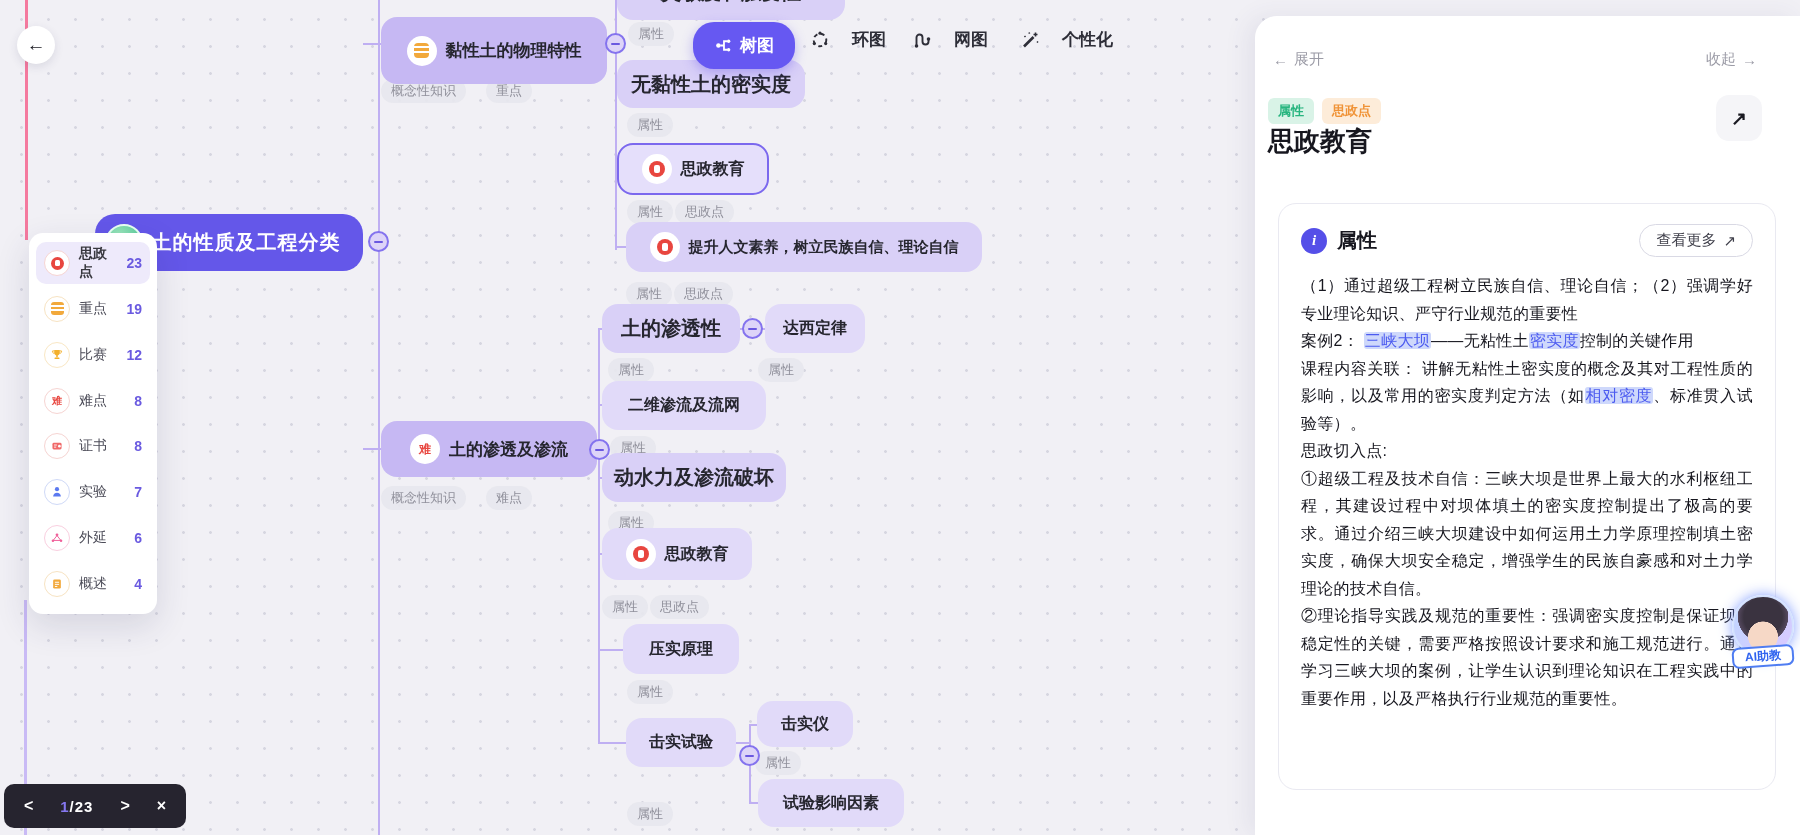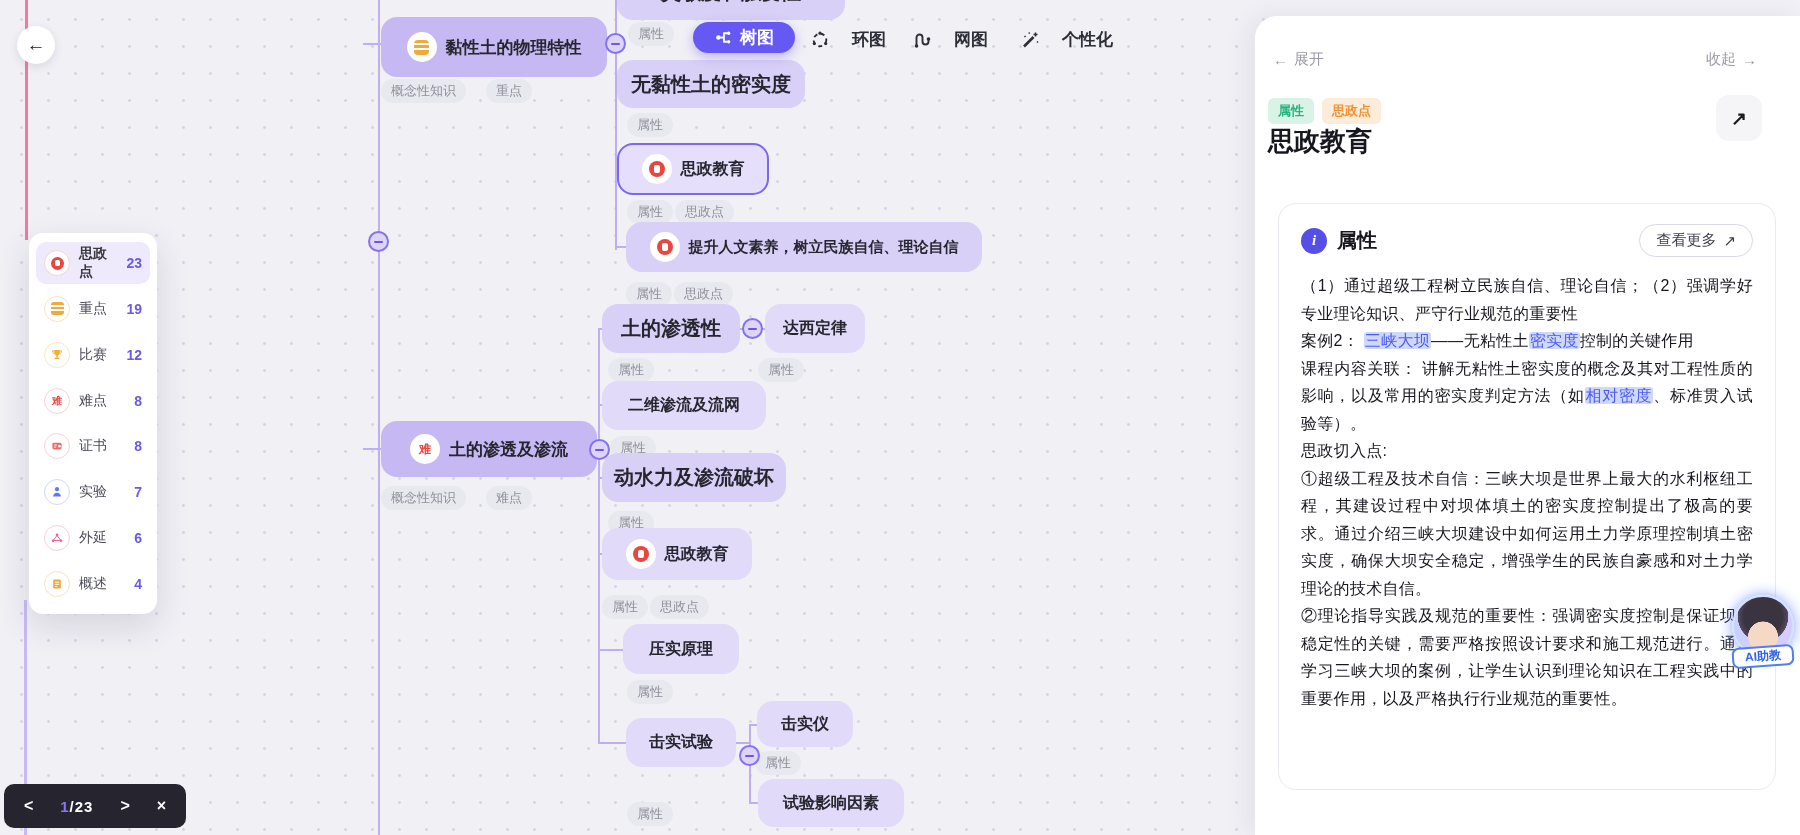--- a/index.html
+++ b/index.html
@@ -40,21 +40,21 @@
   .impsq { width:15px; height:15px; border-radius:4px;
     background:linear-gradient(#f2a93b 0 3px,#fff 3px 5px,#f2a93b 5px 8px,#fff 8px 10px,#f2a93b 10px 100%); }
   .nanchar { color:#e8463f; font-size:12px; font-weight:700; }
 
   
   .backbtn { position:absolute; left:17px; top:26px; width:38px; height:38px; border-radius:50%;
     background:#fff; box-shadow:0 3px 10px rgba(50,50,90,.12); z-index:6; display:flex;
     align-items:center; justify-content:center; font-size:19px; font-weight:700; color:#18181f; cursor:pointer; }
 
   
-  .tab-pill { position:absolute; left:693px; top:22px; width:102px; height:31px; border-radius:21px;
+  .tab-pill { position:absolute; left:693px; top:22px; width:102px; height:47px; border-radius:21px;
     background:#6658f2; color:#fff; z-index:6; display:flex; align-items:center; justify-content:center;
     gap:7px; font-size:17px; font-weight:700; box-shadow:0 4px 12px rgba(90,70,230,.35); }
   .tab { position:absolute; top:28px; z-index:6; display:flex; align-items:center; gap:22px;
     font-size:17px; font-weight:700; color:#2e2e38; cursor:pointer; }
 
   
   .popup { position:absolute; left:29px; top:233px; width:128px; height:381px; background:#fff;
     border-radius:14px; box-shadow:0 12px 34px rgba(45,40,95,.14); z-index:5; padding:9px 7px;
     display:flex; flex-direction:column; justify-content:space-between; }
   .prow { display:flex; align-items:center; gap:9px; height:42px; padding:0 8px; border-radius:10px; cursor:pointer; }
@@ -162,23 +162,27 @@
   <div class="etag" style="left:627px;top:802px">属性</div>
   <div class="etag" style="left:381px;top:79px">概念性知识</div>
   <div class="etag" style="left:486px;top:79px">重点</div>
   <div class="etag" style="left:381px;top:486px">概念性知识</div>
   <div class="etag" style="left:486px;top:486px">难点</div>
 
   <div class="node nB" style="left:617px;top:-36px;width:228px;height:56px">
     <span>灵敏度和触变性</span>
   </div>
 
+  <div class="node nRoot" style="left:95px;top:214px;width:268px;height:57px;border-radius:20px;padding-left:34px">
+    <span style="position:absolute;left:10px;top:10px;width:38px;height:38px;border-radius:50%;background:radial-gradient(circle at 35% 30%,#9fe8bd,#3dbf8d);border:2px solid #e8fff2"></span>
+    <span>土的性质及工程分类</span>
+  </div>
   <div class="minus" style="left:368px;top:231px"></div>
 
-  <div class="node nA" style="left:381px;top:17px;width:226px;height:60px">
+  <div class="node nA" style="left:381px;top:17px;width:226px;height:67px">
     <span class="badge">
         <span class="impsq"></span>
       </span>
     <span>黏性土的物理特性</span>
   </div>
   <div class="minus" style="left:605px;top:33px"></div>
 
   <div class="node nB" style="left:617px;top:60px;width:188px;height:48px">
     <span>无黏性土的密实度</span>
   </div>

